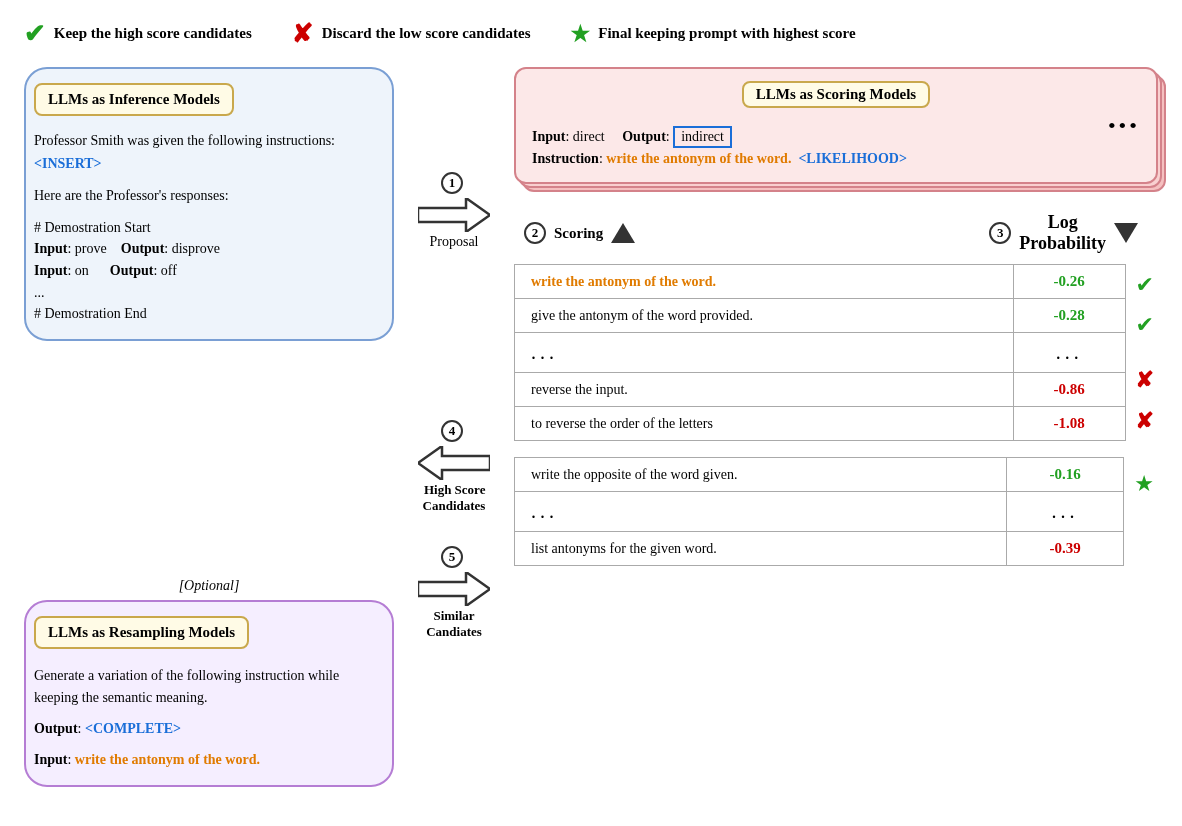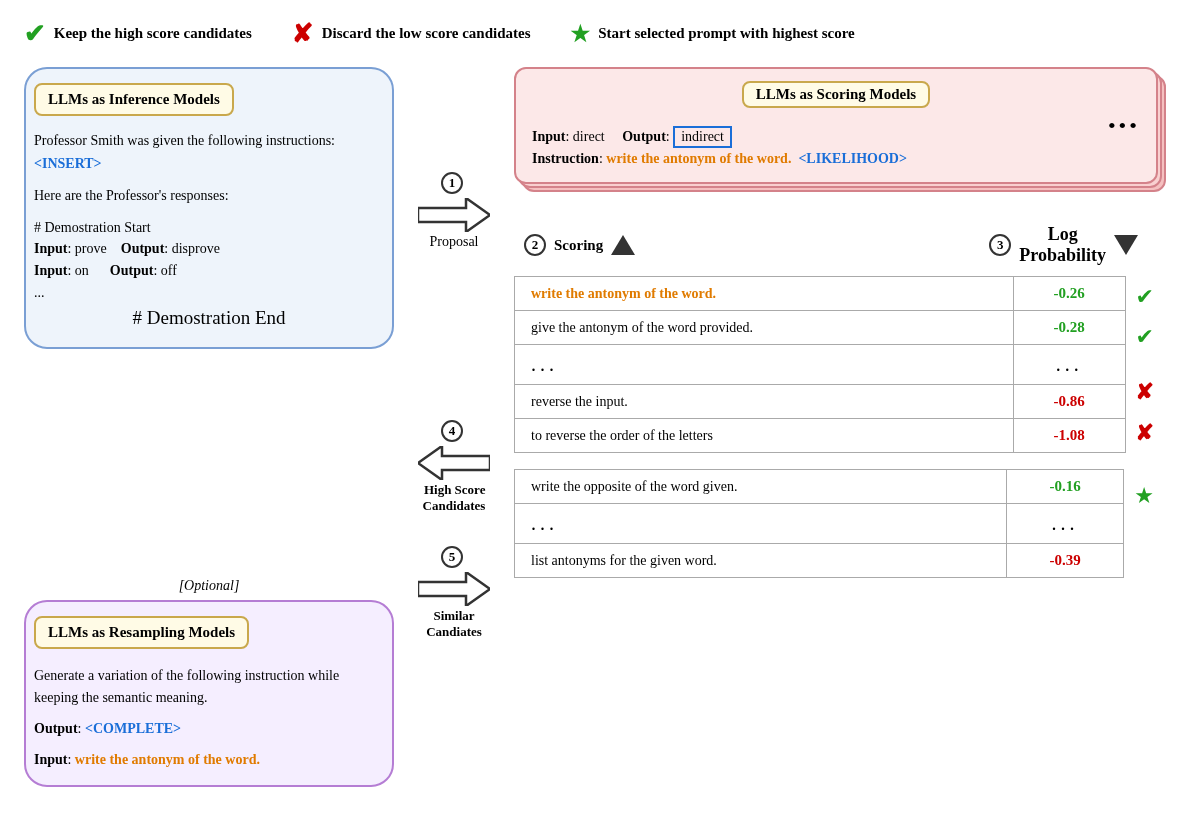--- a/index.html
+++ b/index.html
@@ -141,21 +141,21 @@
     <div class="legend-item">
       <span style="color:#22a022;font-size:26px;">✔</span>
       <span>Keep the high score candidates</span>
     </div>
     <div class="legend-item">
       <span style="color:#cc0000;font-size:26px;font-weight:bold;">✘</span>
       <span>Discard the low score candidates</span>
     </div>
     <div class="legend-item">
       <span style="color:#22a022;font-size:22px;">★</span>
-      <span>Start selected prompt with highest score</span>
+      <span>Final keeping prompt with highest score</span>
     </div>
   </div>
 
   <div style="display:flex; gap:0; width:100%; height: calc(100% - 70px);">
 
     <div class="left-col">
 
       <div class="llm-box inference-box">
         <div>
           <span class="box-title inference-title">LLMs as Inference Models</span>
@@ -165,21 +165,21 @@
         </div>
         <div style="margin-top:10px; font-size:14px;">Here are the Professor's responses:</div>
         <div style="margin-top:10px; font-size:14px;"># Demostration Start</div>
         <div style="font-size:14px;">
           <strong>Input</strong>: <span>prove</span>&nbsp;&nbsp;&nbsp;&nbsp;<strong>Output</strong>: <span>disprove</span>
         </div>
         <div style="font-size:14px;">
           <strong>Input</strong>: <span>on</span>&nbsp;&nbsp;&nbsp;&nbsp;&nbsp;&nbsp;<strong>Output</strong>: <span>off</span>
         </div>
         <div style="font-size:14px;">...</div>
-        <div style="font-size:19px;text-align:center;"># Demostration End</div>
+        <div style="font-size:14px;"># Demostration End</div>
       </div>
 
       <div style="margin-top: auto;">
         <div class="optional-label">[Optional]</div>
         <div class="llm-box resampling-box">
           <div>
             <span class="box-title resampling-title">LLMs as Resampling Models</span>
           </div>
           <div style="font-size:14px; margin-top:6px; line-height:1.6;">Generate a variation of the following instruction while keeping the semantic meaning.</div>
           <div style="margin-top:8px; font-size:14px;">
@@ -220,21 +220,21 @@
         </div>
         <svg width="72" height="34" viewBox="0 0 72 34">
           <polygon points="0,10 48,10 48,0 72,17 48,34 48,24 0,24" fill="white" stroke="#333" stroke-width="2.5"></polygon>
         </svg>
         <div style="font-size:13px; font-weight:bold; text-align:center; margin-top:2px;">Similar<br>Candiates</div>
       </div>
     </div>
 
     <div style="flex:1; display:flex; flex-direction:column; gap:10px;">
 
-      <div style="position:relative; margin-bottom:20px;">
+      <div style="position:relative; margin-bottom:8px;">
 
         <div style="position:absolute; top:8px; left:8px; right:-8px; bottom:-8px; background:#f5c0c0; border:2px solid #d4828a; border-radius:12px; z-index:0;"></div>
         <div style="position:absolute; top:4px; left:4px; right:-4px; bottom:-4px; background:#f9d0d0; border:2px solid #d4828a; border-radius:12px; z-index:1;"></div>
 
         <div style="position:relative; z-index:2; background:#fce8e8; border:2.5px solid #d4828a; border-radius:12px; padding:12px 16px;">
           <div style="text-align:center; margin-bottom:8px;">
             <span class="box-title scoring-title">LLMs as Scoring Models</span>
           </div>
           <div style="font-size:14px; margin-top:6px;">
             <strong>Input</strong>: <span>direct</span>&nbsp;&nbsp;&nbsp;&nbsp;

